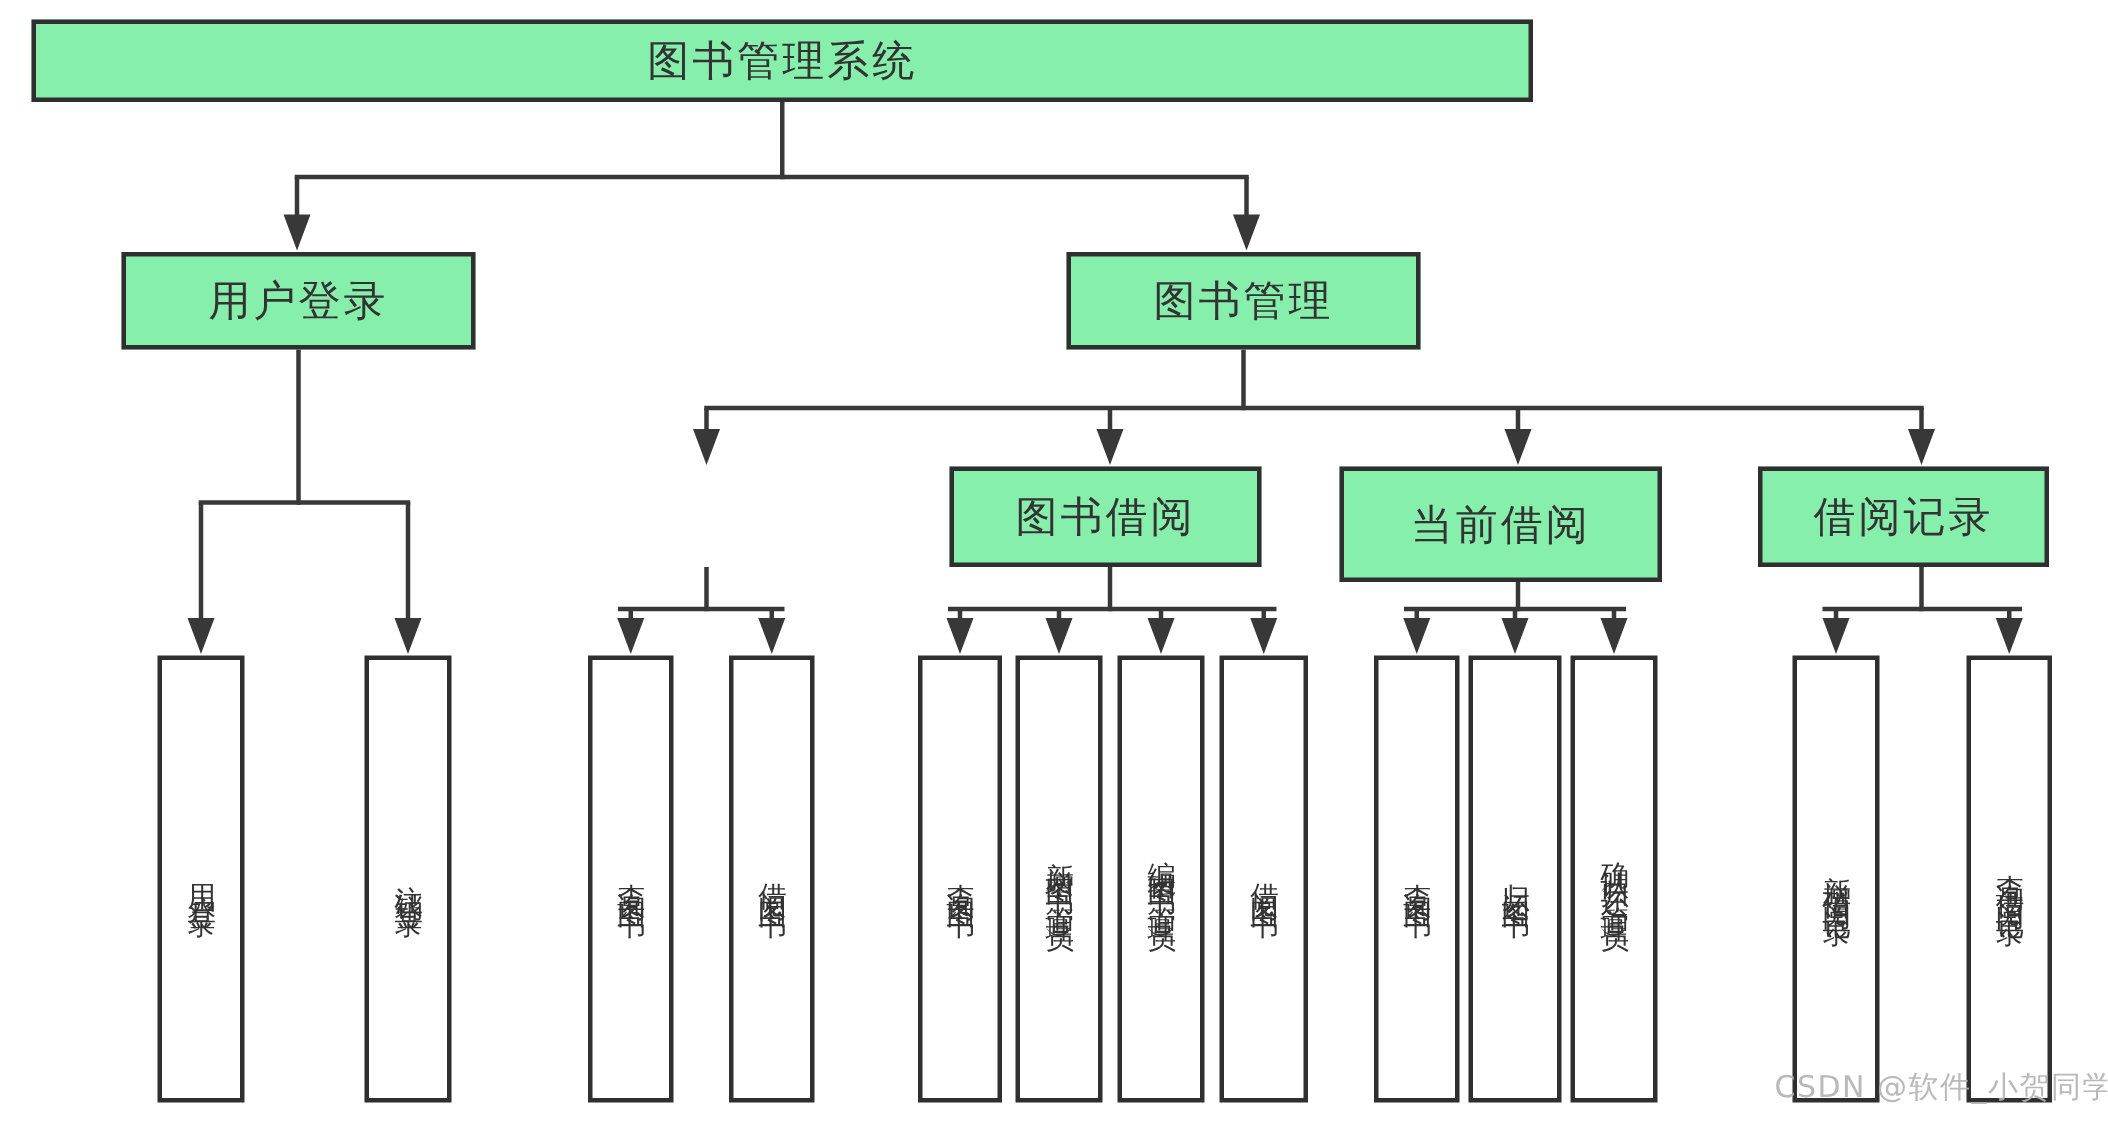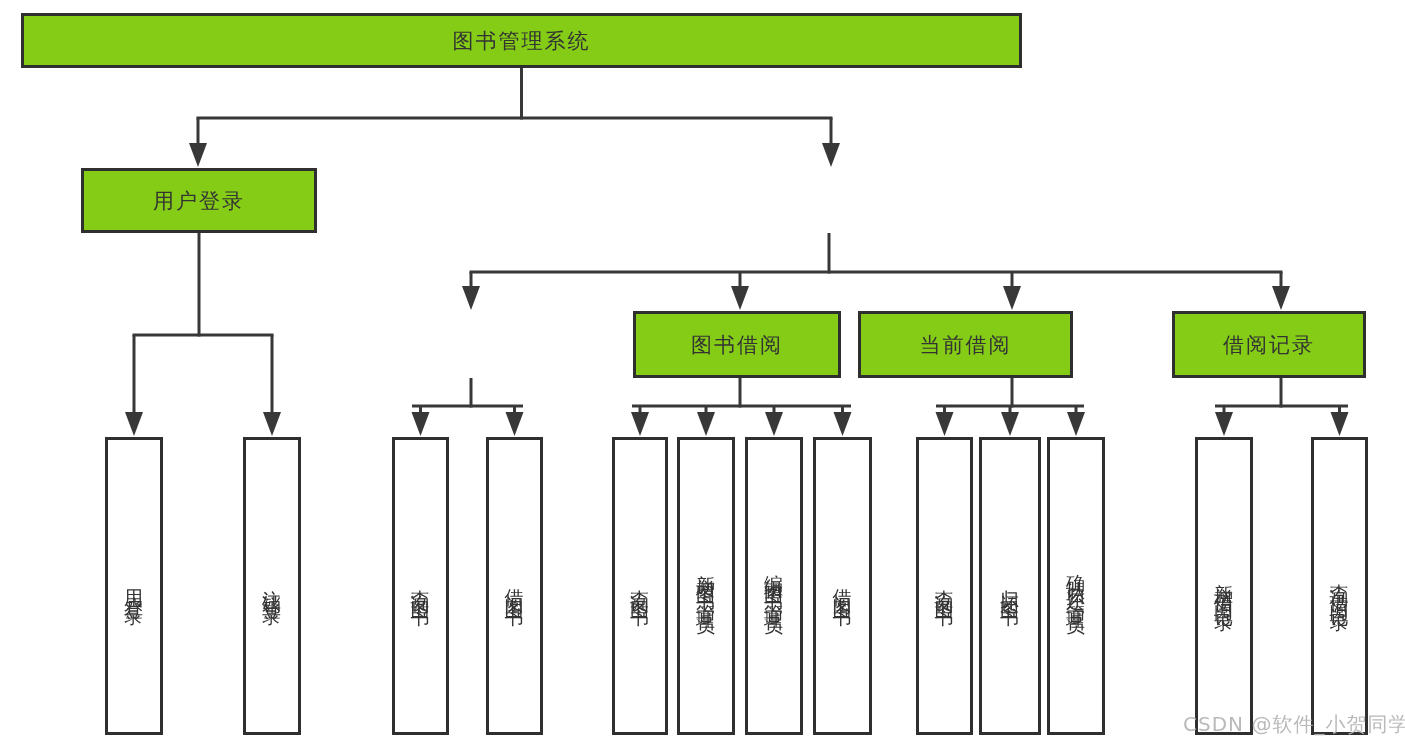--- a/index.html
+++ b/index.html
@@ -14,23 +14,23 @@
     position:relative;
     width:1405px;height:747px;
     background:var(--bg);
     overflow:hidden;
   }
   .stage svg{position:absolute;left:0;top:0;z-index:1;}
   .connectors line{stroke:var(--line);stroke-width:3;}
   .connectors polygon{fill:var(--line);stroke:none;}
   .hbox{
     position:absolute;z-index:2;box-sizing:border-box;
-    border:3px solid var(--border);background:#84cc16;
+    border:3px solid var(--border);background:#86efac;
     display:flex;align-items:center;justify-content:center;
-    font-size:21px;letter-spacing:2px;color:var(--text);
+    font-size:28px;letter-spacing:2px;color:var(--text);
     white-space:nowrap;
   }
   .vbox{
     position:absolute;z-index:2;box-sizing:border-box;
     top:437px;height:298px;
     border:3px solid var(--border);background:#fff;
     writing-mode:vertical-rl;text-orientation:mixed;
     display:flex;align-items:center;justify-content:center;
     font-size:19px;letter-spacing:6px;line-height:1;
     color:var(--text);
@@ -121,23 +121,24 @@
       <line x1="1224" y1="406" x2="1224" y2="414"></line>
       <polygon points="1215,412 1233,412 1224,436"></polygon>
       <line x1="1339.5" y1="406" x2="1339.5" y2="414"></line>
       <polygon points="1330.5,412 1348.5,412 1339.5,436"></polygon>
     </g>
   </svg>
 
   <div class="hbox" style="left:21px;top:13px;width:1001px;height:55px;">图书管理系统</div>
 
   <div class="hbox" style="left:81px;top:168px;width:236px;height:65px;">用户登录</div>
+  <div class="hbox" style="left:711px;top:168px;width:236px;height:65px;">图书管理</div>
 
   <div class="hbox" style="left:633px;top:311px;width:208px;height:67px;">图书借阅</div>
-  <div class="hbox" style="left:858px;top:311px;width:215px;height:67px;">当前借阅</div>
+  <div class="hbox" style="left:893px;top:311px;width:215px;height:77px;">当前借阅</div>
   <div class="hbox" style="left:1172px;top:311px;width:194px;height:67px;">借阅记录</div>
 
   <div class="vbox" style="left:105px;width:58px;">用户登录</div>
   <div class="vbox" style="left:243px;width:58px;">注销登录</div>
 
   <div class="vbox" style="left:392px;width:57px;">查询图书</div>
   <div class="vbox" style="left:486px;width:57px;">借阅图书</div>
 
   <div class="vbox" style="left:612px;width:56px;">查询图书</div>
   <div class="vbox" style="left:677px;width:58px;">新增图书（管理员）</div>

